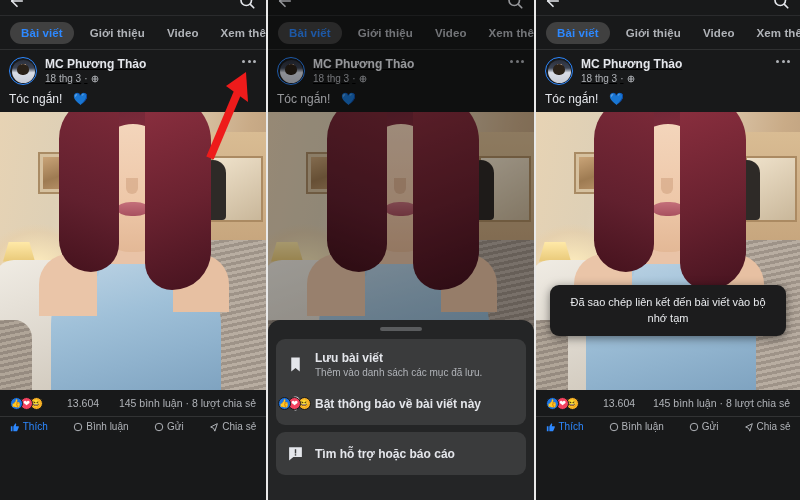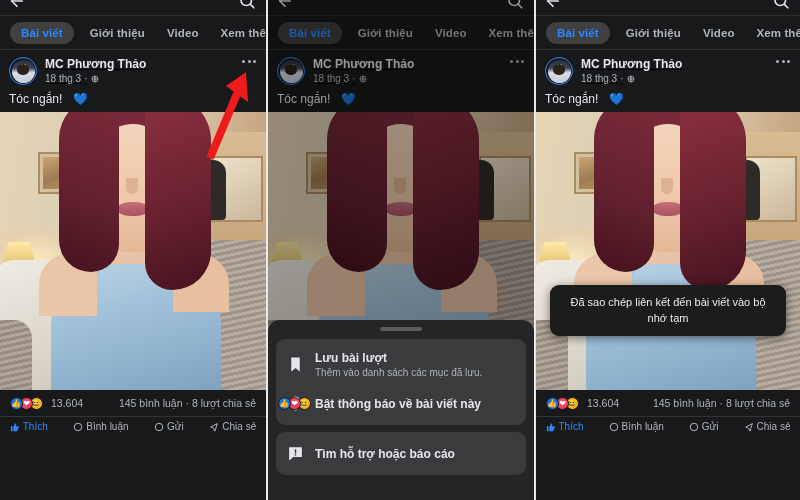--- a/index.html
+++ b/index.html
@@ -205,21 +205,21 @@
     padding: 7px 10px 6px 10px;
     background: #18191a;
     border-bottom: 1px solid #323334;
   }
   .react-left { display:flex; align-items:center; gap:4px; }
   .react-pills { display:flex; align-items:center; }
   .rp { width: 13px; height: 13px; border-radius: 50%; display:flex; align-items:center; justify-content:center; font-size:8px; border: 1.3px solid #18191a; }
   .rp.like { background:#1b74e4; color:#fff; margin-right:-3px; z-index:3;}
   .rp.love { background:#f3425f; color:#fff; margin-right:-3px; z-index:2;}
   .rp.haha { background:#f7b125; color:#6b4a00; z-index:1;}
-  .react-count { font-size: 10.5px; color:#b0b3b8; margin-left:4px; }
+  .react-count { font-size: 10.5px; color:#b0b3b8; margin-left:20px; }
   .react-right { font-size: 10.5px; color:#b0b3b8; }
 
   
   .actions {
     display:flex; align-items:center; justify-content:space-around;
     height: 16px; padding-top: 4px;
     background:#18191a; overflow:hidden;gap:6px;
   }
   .act { display:flex; align-items:center; gap:3px; font-size:10px; color:#b0b3b8; }
   .act.liked { color:#2d88ff; }
@@ -505,21 +505,21 @@
       <div class="grabber"></div>
 
       <div class="sheet-card">
         <div class="sheet-item">
           <span class="si-ico">
             <svg viewBox="0 0 24 24" fill="#e4e6eb">
                 <path d="M6 2h12v20l-6-5-6 5z"></path>
               </svg>
           </span>
           <span>
-            <span class="si-title" style="display:block">Lưu bài lượt</span>
+            <span class="si-title" style="display:block">Lưu bài viết</span>
             <span class="si-sub" style="display:block">Thêm vào danh sách các mục đã lưu.</span>
           </span>
         </div>
 
         <div class="sheet-item">
           <span class="si-ico">
             <svg viewBox="0 0 24 24" fill="#e4e6eb">
                 <path d="M12 2a6 6 0 00-6 6v4l-2 4h16l-2-4V8a6 6 0 00-6-6zM10 20a2 2 0 004 0z"></path>
               </svg>
           </span>

